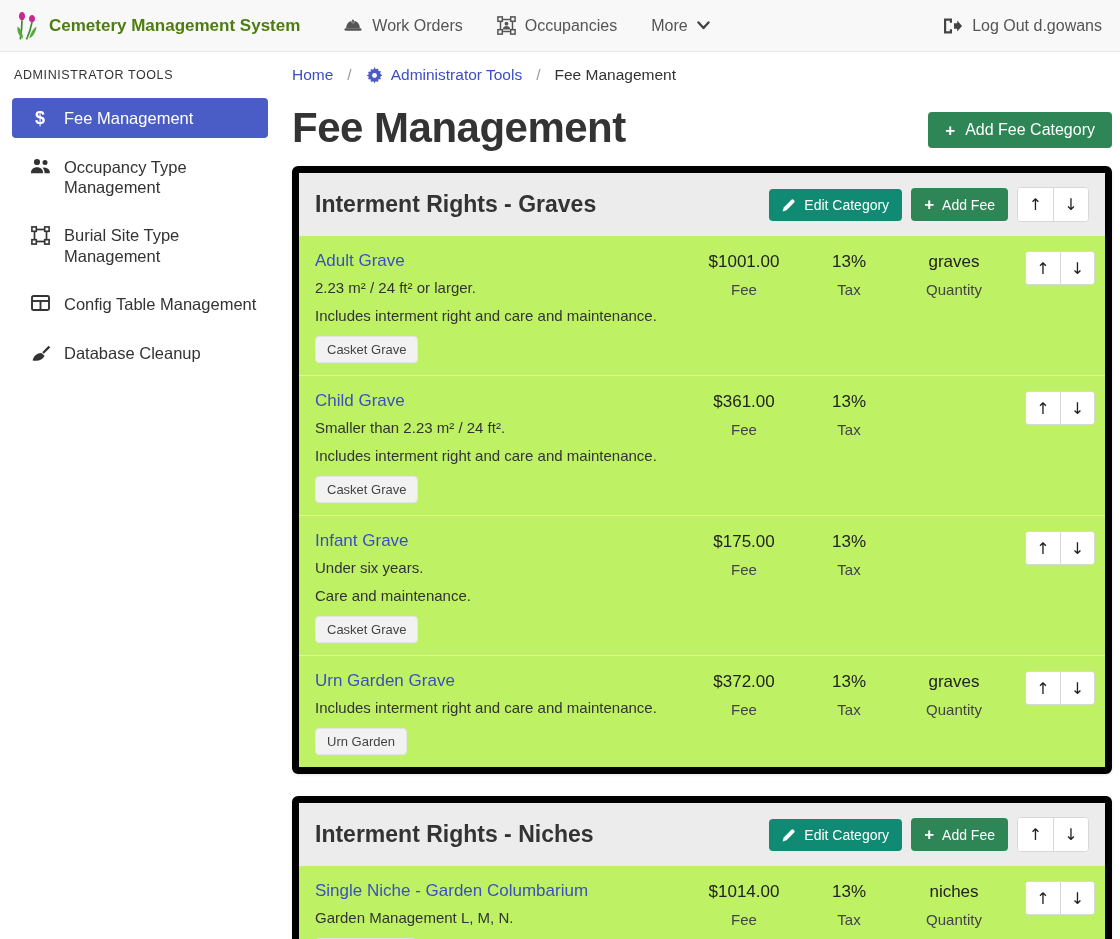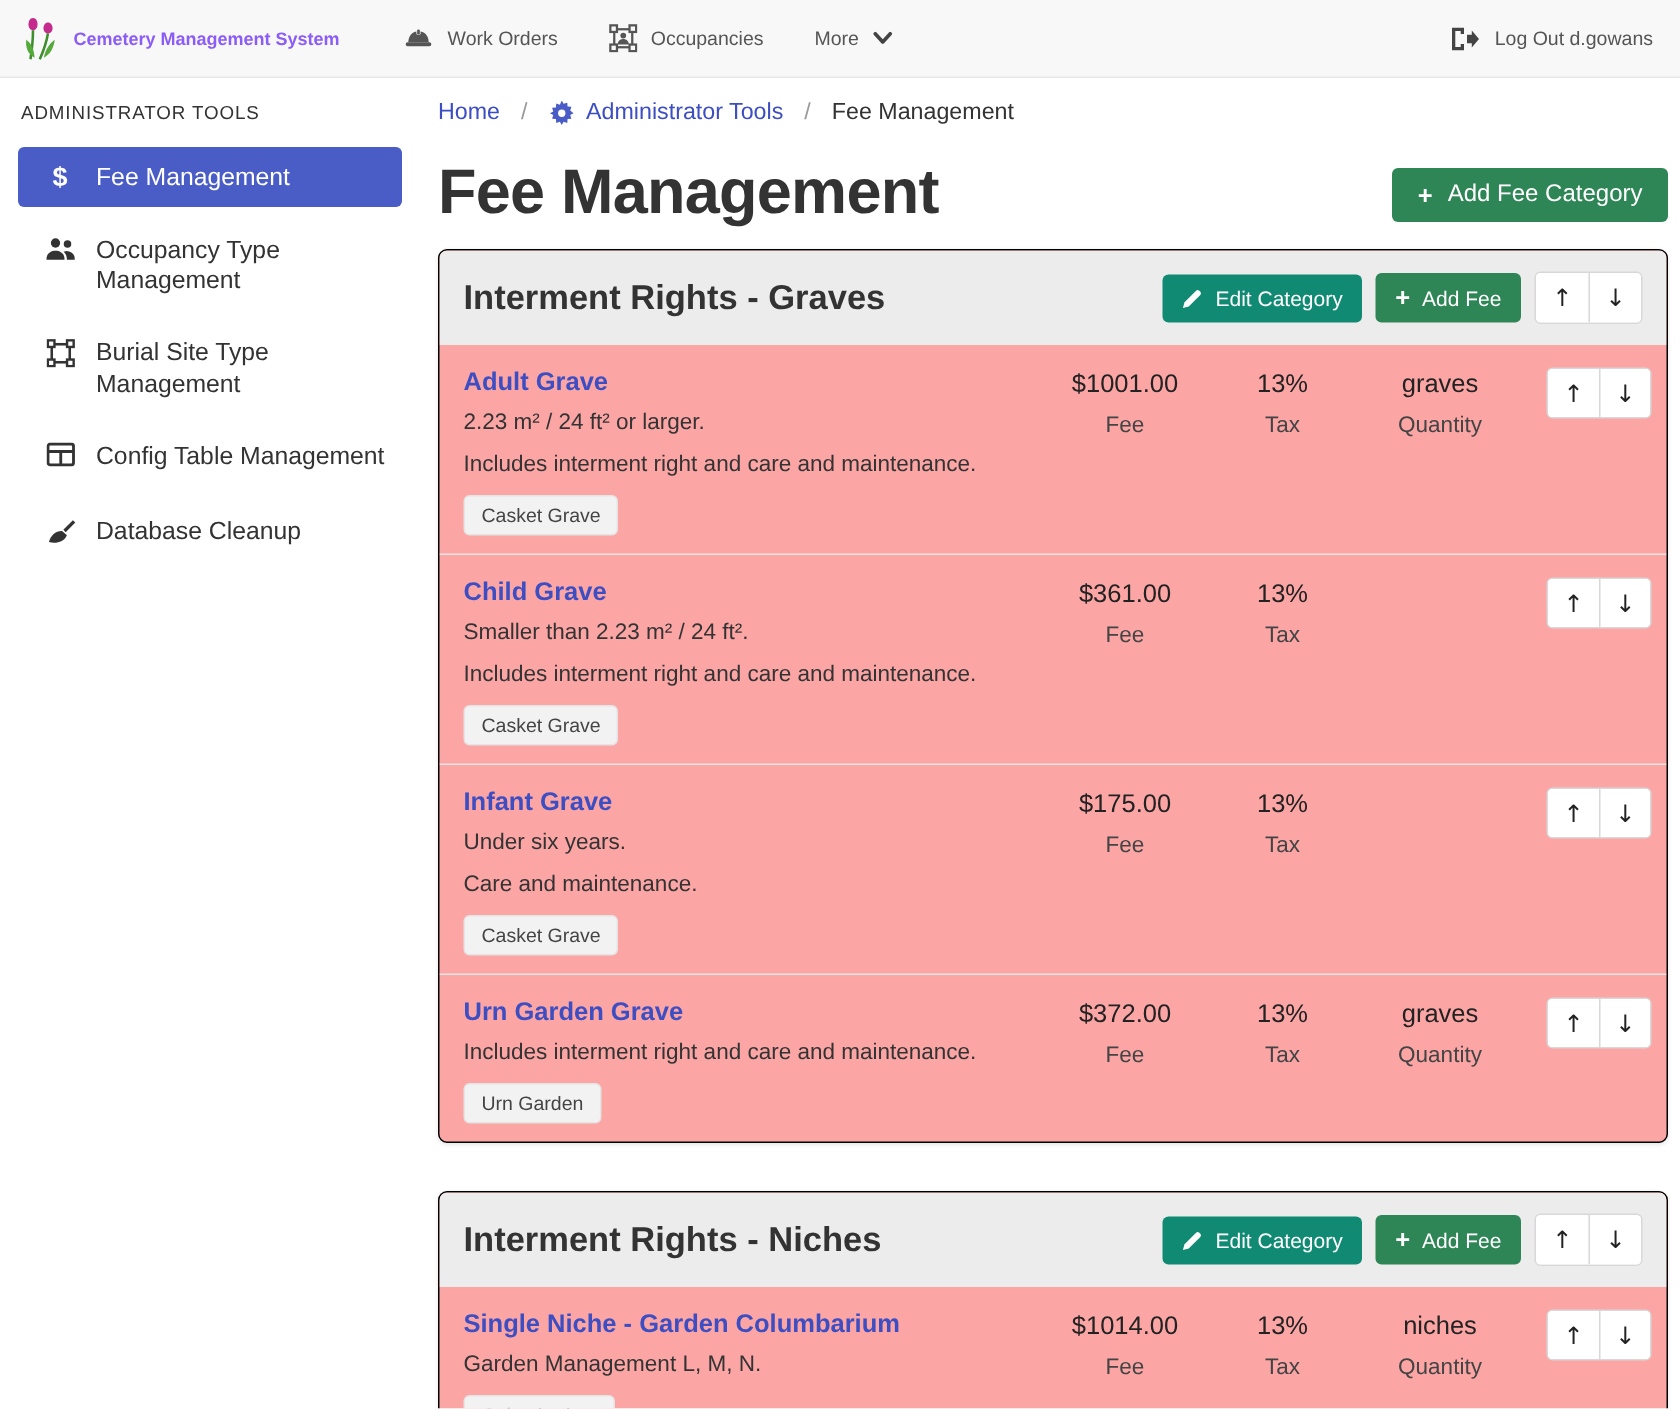--- a/index.html
+++ b/index.html
@@ -8,24 +8,24 @@
     width:1120px; height:939px; overflow:hidden;
     font-family:"Liberation Sans", sans-serif;
     background:#fff; color:#333;
   }
   
   .navbar {
     height:52px; background:#f8f8f8; border-bottom:1px solid #e7e7e7;
     display:flex; align-items:center; padding:0 18px 0 14px;
   }
   .brand { display:flex; align-items:center; gap:9px; margin-right:26px; cursor:pointer; }
-  .brand-text { font-size:12px; font-weight:bold; color:#8b5cf6; }
+  .brand-text { font-size:17px; font-weight:bold; color:#4d7c0f; }
   .nav-link {
     display:flex; align-items:center; gap:9px; margin:0 17px;
-    font-size:13px; color:#555; cursor:pointer; text-decoration:none;
+    font-size:16px; color:#555; cursor:pointer; text-decoration:none;
   }
   .nav-right { margin-left:auto; margin-right:0;text-align:center; }
   .icon { display:inline-flex; align-items:center; justify-content:center; }
   
   .layout { display:flex; height:887px; }
   .sidebar { width:280px; flex-shrink:0; padding:12px 12px 0 12px; }
   .sidebar-heading {
     font-size:12.5px; color:#333; letter-spacing:.6px; margin:4px 2px 16px 2px; font-weight:normal;
   }
   .side-item {
@@ -43,41 +43,41 @@
   .crumb-sep { color:#9a9a9a; }
   .crumb-current { color:#333; }
   .page-head { display:flex; justify-content:space-between; align-items:flex-start; margin:16px 0 14px 0; }
   .page-title { font-size:42px; font-weight:700; color:#333; margin:4px 0 0 0; letter-spacing:-.5px; }
   .btn { border:none; border-radius:4px; color:#fff; display:flex; align-items:center; cursor:pointer;
          font-family:"Liberation Sans", sans-serif; }
   .btn-add-category { background:#2e8555; font-size:16px; padding:9px 17px; gap:10px; margin-top:12px; }
   .plus-glyph { font-size:19px; font-weight:bold; line-height:1; }
   
   .card {
-    border:1px solid #000000; border-radius:6px; overflow:hidden;
-    box-shadow:0 1px 3px rgba(0,0,0,.10); margin-bottom:32px; background:#fca5a5;
+    border:7px solid #000000; border-radius:6px; overflow:hidden;
+    box-shadow:0 1px 3px rgba(0,0,0,.10); margin-bottom:22px; background:#bef264;
   }
   .card-head { background:#ececec; padding:14px 16px; display:flex; align-items:center; }
   .card-title { font-size:23px; font-weight:600; color:#333; margin:0; }
   .head-actions { margin-left:auto; display:flex; align-items:center; gap:9px;padding-left:36px; }
   .btn-teal  { background:#108a73; font-size:14px; padding:8px 13px; gap:8px; }
   .btn-green { background:#2e8555; font-size:14px; padding:8px 13px; gap:8px; }
   .btn-green .plus-glyph, .btn-add-category .plus-glyph { font-size:17px; }
   .btn-group { display:flex; border:1px solid #d8d8d8; border-radius:4px; overflow:hidden; background:#fff; }
   .arrow-btn {
     width:35px; height:33px; background:#fff; border:none; font-size:16px; color:#222;
     cursor:pointer; display:flex; align-items:center; justify-content:center;
     font-family:"DejaVu Sans", sans-serif;
   }
   .arrow-btn + .arrow-btn { border-left:1px solid #d8d8d8; }
   
   .fee-row { display:flex; padding:15px 10px 12px 16px; border-bottom:1px solid #e5e5e5; }
   .fee-row:last-child { border-bottom:none; }
   .fee-main { flex:1; min-width:0; }
-  .fee-name { display:inline-block; font-size:17px; font-weight:700; color:#3c4ec2;
+  .fee-name { display:inline-block; font-size:17px; font-weight:400; color:#3c4ec2;
               text-decoration:none; margin-bottom:8px; cursor:pointer; }
   .fee-desc { font-size:15px; color:#333; margin:0 0 11px 0; }
   .fee-badge {
     display:inline-block; background:#f2f2f2; border:1px solid #e4e4e4; border-radius:4px;
     padding:5px 11px; font-size:13px; color:#444; margin-top:1px;
   }
   .fee-col { flex:0 0 110px; text-align:center; padding-top:1px; }
   .fee-col.tax { flex-basis:100px; }
   .fee-col.qty { flex-basis:110px; }
   .fee-val { font-size:17px; color:#222; margin-bottom:9px; }

